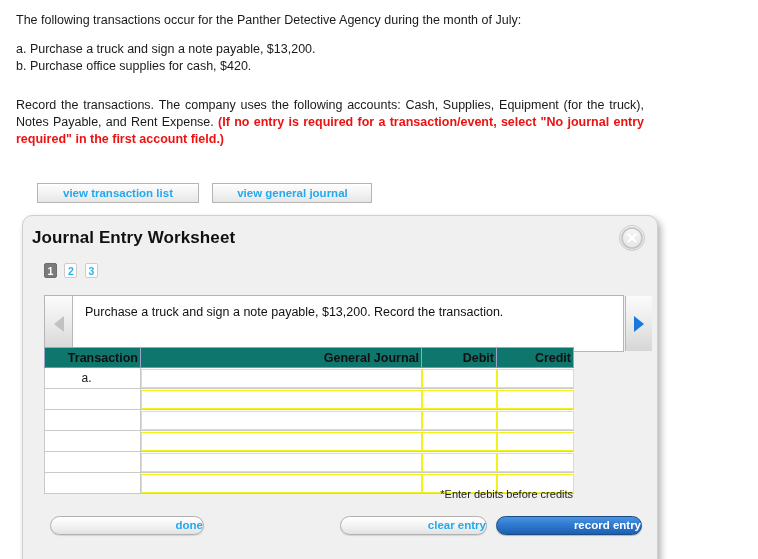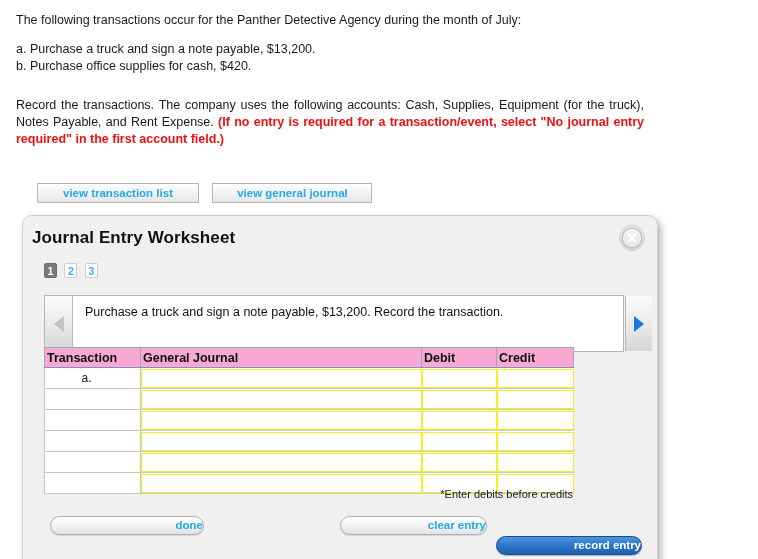--- a/index.html
+++ b/index.html
@@ -105,26 +105,26 @@
   }
 
   
   .jtable {
     position: absolute; left: 21px; top: 131px;
     width: 529px;
     border-collapse: collapse;
     table-layout: fixed;
   }
   .jtable th {
-    background: #f9a8d4;
+    background: #0f766e;
     border: 1px solid #9aa5c9;
     border-bottom: 1px solid #7f8fc2;
     font-size: 12.5px; font-weight: bold; color: #101010;
     height: 20px; padding: 0 2px;
-    text-align: left;
+    text-align: right;
   }
   .jtable td {
     height: 21px;
     border: 1px solid #c9c9c9;
     background: #ffffff;
     padding: 0;
   }
   .jtable td.txn {
     text-align: center; font-size: 12px; color: #1a1a1a;
     padding-right: 12px;
@@ -157,21 +157,20 @@
     color: #22aaee;
     border: 1px solid #b0b0b0;
     background: linear-gradient(to bottom,#ffffff 0%, #f4f4f4 48%, #e2e2e2 100%);
     box-shadow: 0 1px 1px rgba(0,0,0,.12);
   }
   .pillbtn.blue {
     color: #ffffff;
     border: 1px solid #1b4c86;
     background: linear-gradient(to bottom,#4b94e2 0%, #2f7ad0 45%, #1d5fb0 100%);
     box-shadow: 0 1px 1px rgba(0,0,0,.25);
-    margin-top: 20px;
   }
   #btn-done  { left: 27px;  top: 300px; width: 154px; }
   #btn-clear { left: 317px; top: 300px; width: 147px; }
   #btn-record{ left: 473px; top: 300px; width: 146px; }
 </style>
 </head>
 <body>
 
 <div id="root">
 

